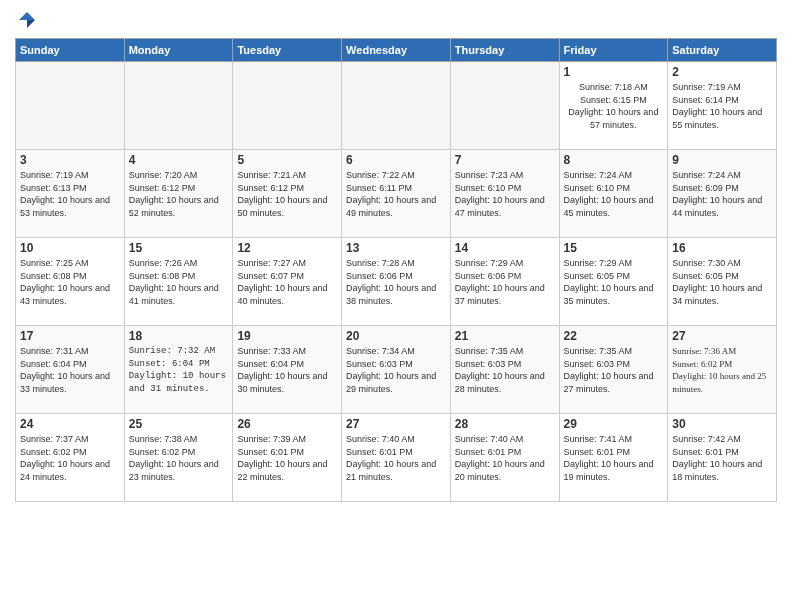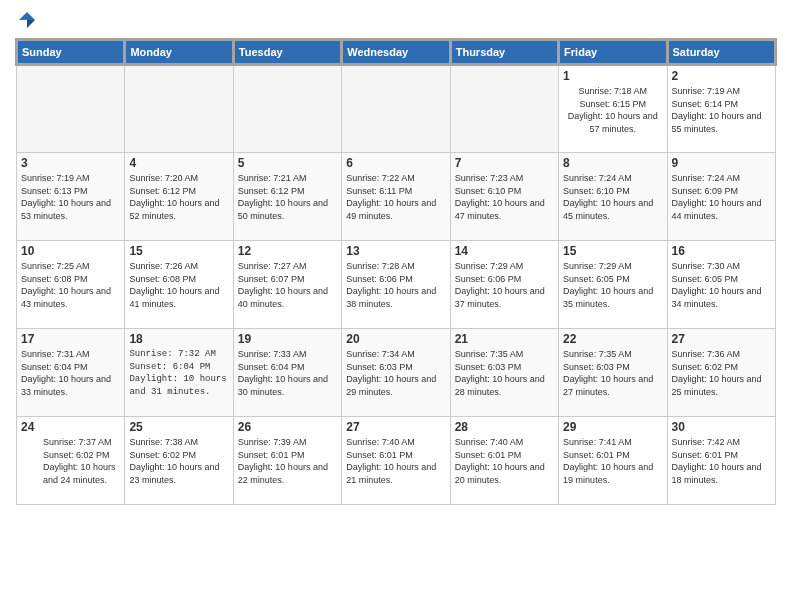--- a/index.html
+++ b/index.html
@@ -60,21 +60,21 @@
       width: 100%;
       border-collapse: collapse;
       table-layout: fixed;
     }
     th {
       background-color: #2e6db4;
       color: #fff;
       font-size: 11px;
       padding: 5px 4px;
       text-align: left;
-      border: 3px solid #a3a3a3;
+      border: 1px solid #a3a3a3;
       margin-left: 16px;
     }
     td {
       border: 1px solid #ccc;
       vertical-align: top;
       padding: 3px 4px;
       height: 88px;
       font-size: 9.5px;
       color: #333;
       background: #fff;
@@ -270,29 +270,29 @@
 Daylight: 10 hours and 28 minutes.</div>
           </td>
           <td>
             <span class="day-num">22</span>
             <div class="day-info" style="white-space: pre-line;">Sunrise: 7:35 AM
 Sunset: 6:03 PM
 Daylight: 10 hours and 27 minutes.</div>
           </td>
           <td>
             <span class="day-num">27</span>
-            <div class="day-info" style="white-space: pre-line;">Sunrise: 7:36 AM
+            <div class="day-info" style="white-space: pre-line; font-family: Liberation Serif, serif;">Sunrise: 7:36 AM
 Sunset: 6:02 PM
 Daylight: 10 hours and 25 minutes.</div>
           </td>
         </tr>
         <tr>
           <td>
             <span class="day-num">24</span>
-            <div class="day-info" style="white-space: pre-line; margin-left: 22px;">Sunrise: 7:37 AM
+            <div class="day-info" style="white-space: pre-line;">Sunrise: 7:37 AM
 Sunset: 6:02 PM
 Daylight: 10 hours and 24 minutes.</div>
           </td>
           <td>
             <span class="day-num">25</span>
             <div class="day-info" style="white-space: pre-line;">Sunrise: 7:38 AM
 Sunset: 6:02 PM
 Daylight: 10 hours and 23 minutes.</div>
           </td>
           <td>

